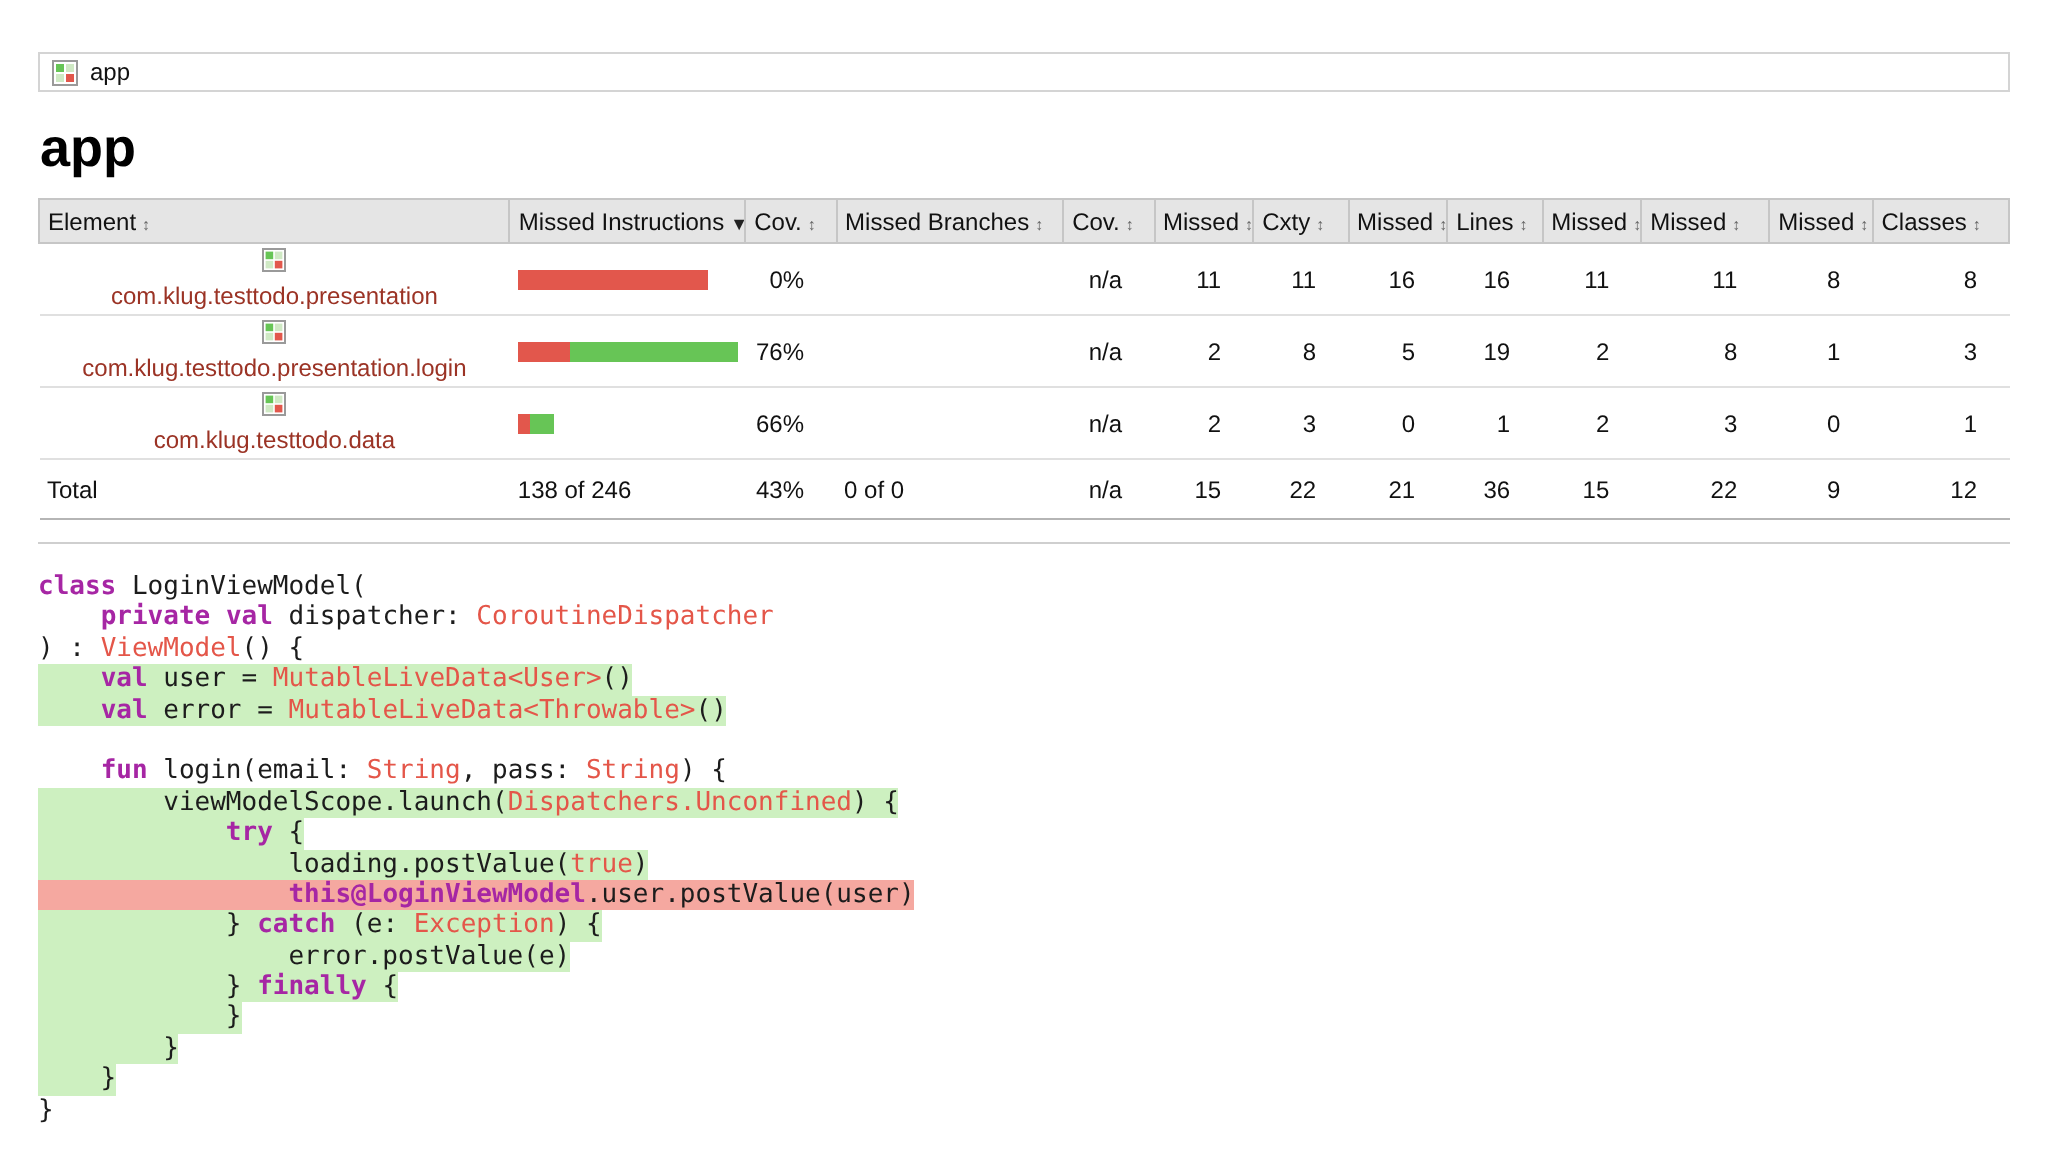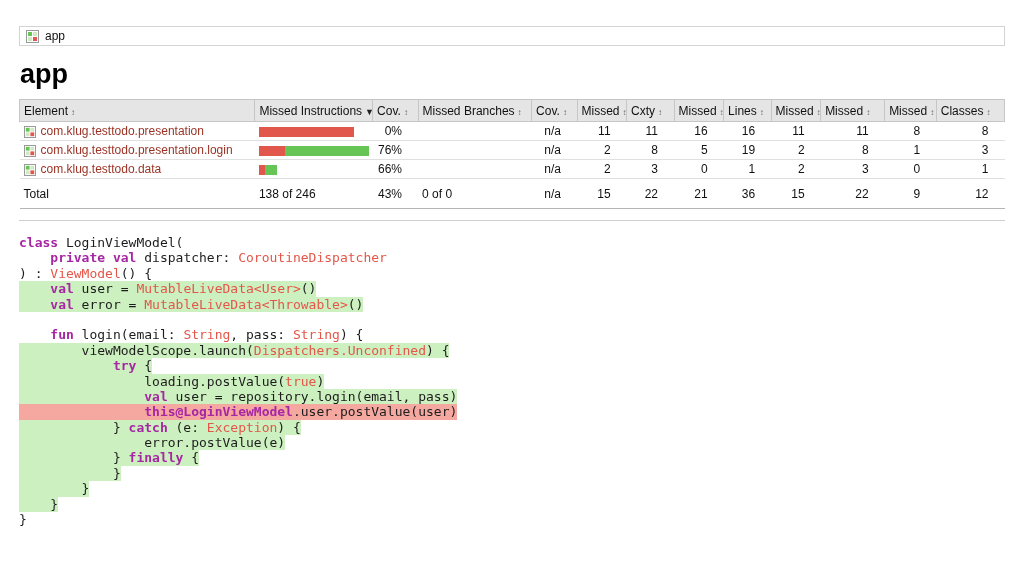--- a/index.html
+++ b/index.html
@@ -18,21 +18,21 @@
   table.cov { width:100%; border-collapse:collapse; table-layout:fixed; font-size:12px; }
   table.cov th { background:var(--header-bg,#e5e5e5); border:1px solid #c6c6c6;
                  font-weight:normal; text-align:left; padding:3px 4px; height:22px;
                  white-space:nowrap; overflow:hidden; position:relative; }
   table.cov th.num { text-align:right; padding-right:14px; }
   table.cov td { border-bottom:1px solid #e0e0e0; padding:2px 4px; height:18px;
                  vertical-align:middle; white-space:nowrap; overflow:hidden; }
   table.cov td.num { text-align:right; padding-right:16px; }
   table.cov tfoot td { border-top:1px solid #b5b5b5; border-bottom:1px solid #b5b5b5; height:30px; }
   table.cov a { color:var(--link,#9b3325); text-decoration:none; }
-  .el { display:flex; align-items:flex-end; gap:5px; }
+  .el { display:flex; align-items:center; gap:5px;flex-direction:column; }
   .sort { font-size:8px; color:#666; margin-left:3px; }
   .sort.desc { color:#222; font-size:9px; }
   .bar { display:inline-block; height:10px; vertical-align:middle; }
   .bar.red { background:var(--bar-red,#e2574c); }
   .bar.green { background:var(--bar-green,#67c556); }
 
   hr.footer-rule { border:none; border-top:1px solid #cfcfcf; margin:11px 0 0 0; }
 
   
   .source { margin-top:14px; font-family:"DejaVu Sans Mono", monospace;
@@ -203,21 +203,20 @@
       <div class="codeline"><span class="hl none"><span class="kw">class</span><span class="pl"> LoginViewModel(</span></span></div>
       <div class="codeline"><span class="hl none"><span class="pl">    </span><span class="kw">private</span><span class="pl"> </span><span class="kw">val</span><span class="pl"> dispatcher: </span><span class="ty">CoroutineDispatcher</span></span></div>
       <div class="codeline"><span class="hl none"><span class="pl">) : </span><span class="ty">ViewModel</span><span class="pl">() {</span></span></div>
       <div class="codeline"><span class="hl fc"><span class="pl">    </span><span class="kw">val</span><span class="pl"> user = </span><span class="ty">MutableLiveData&lt;User&gt;</span><span class="pl">()</span></span></div>
       <div class="codeline"><span class="hl fc"><span class="pl">    </span><span class="kw">val</span><span class="pl"> error = </span><span class="ty">MutableLiveData&lt;Throwable&gt;</span><span class="pl">()</span></span></div>
       <div class="codeline"><span class="hl none"><span class="pl"></span></span></div>
       <div class="codeline"><span class="hl none"><span class="pl">    </span><span class="kw">fun</span><span class="pl"> login(email: </span><span class="ty">String</span><span class="pl">, pass: </span><span class="ty">String</span><span class="pl">) {</span></span></div>
       <div class="codeline"><span class="hl fc"><span class="pl">        viewModelScope.launch(</span><span class="ty">Dispatchers.Unconfined</span><span class="pl">) {</span></span></div>
       <div class="codeline"><span class="hl fc"><span class="pl">            </span><span class="kw">try</span><span class="pl"> {</span></span></div>
       <div class="codeline"><span class="hl fc"><span class="pl">                loading.postValue(</span><span class="ty">true</span><span class="pl">)</span></span></div>
-      <div class="codeline"><span class="hl fc"><span class="pl">                </span><span class="kw">val</span><span class="pl"> user = repository.login(email, pass)</span></span></div>
       <div class="codeline"><span class="hl nc"><span class="pl">                </span><span class="kw">this@LoginViewModel</span><span class="pl">.user.postValue(user)</span></span></div>
       <div class="codeline"><span class="hl fc"><span class="pl">            } </span><span class="kw">catch</span><span class="pl"> (e: </span><span class="ty">Exception</span><span class="pl">) {</span></span></div>
       <div class="codeline"><span class="hl fc"><span class="pl">                error.postValue(e)</span></span></div>
       <div class="codeline"><span class="hl fc"><span class="pl">            } </span><span class="kw">finally</span><span class="pl"> {</span></span></div>
       <div class="codeline"><span class="hl fc"><span class="pl">            }</span></span></div>
       <div class="codeline"><span class="hl fc"><span class="pl">        }</span></span></div>
       <div class="codeline"><span class="hl fc"><span class="pl">    }</span></span></div>
       <div class="codeline"><span class="hl none"><span class="pl">}</span></span></div>
     </div>
 

